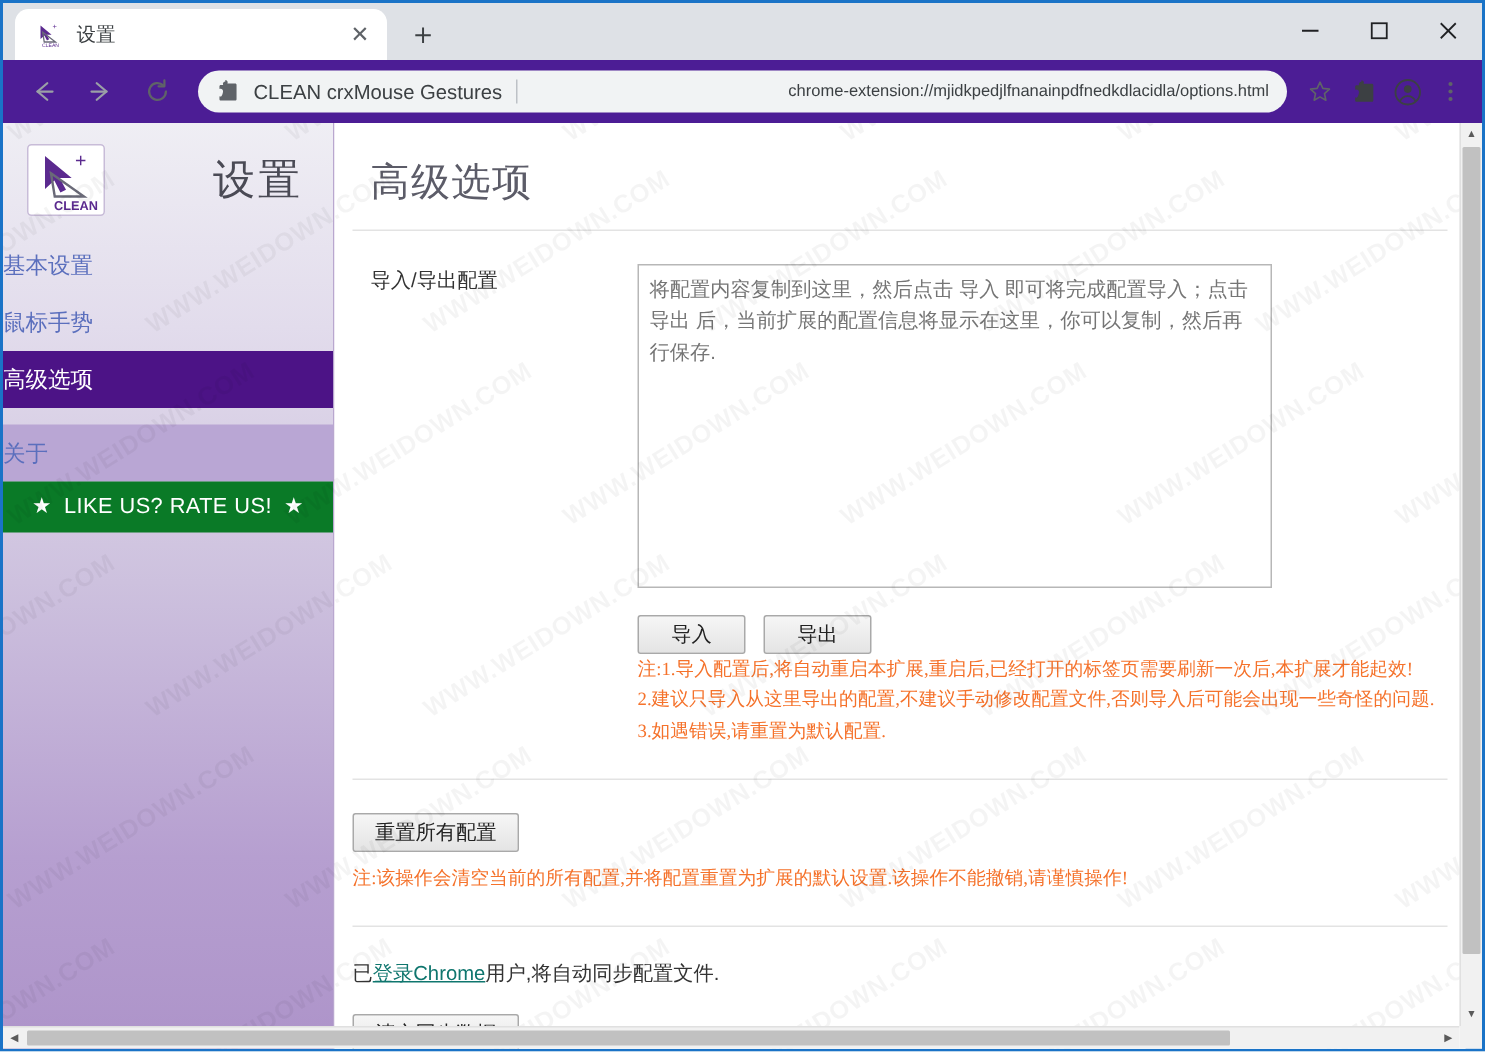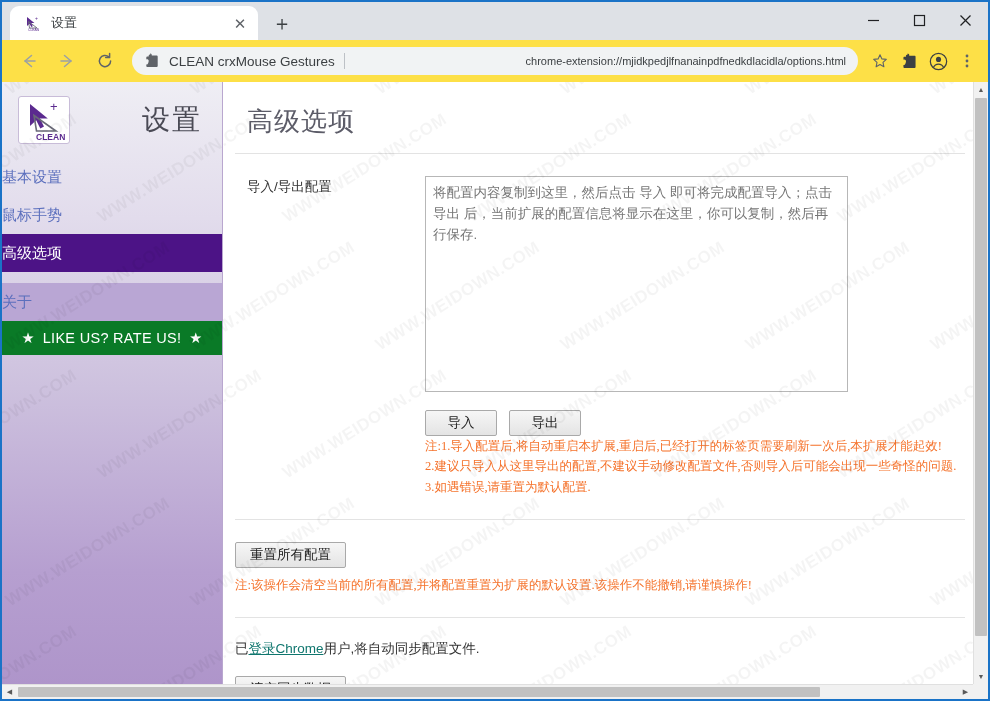--- a/index.html
+++ b/index.html
@@ -49,21 +49,21 @@
     display: flex; align-items: center;
   }
   .win-btn {
     width: 46px; height: 36px; display: flex;
     align-items: center; justify-content: center;
     color: #202124; font-size: 13px;
   }
 
   
   #toolbar {
-    height: 42px; background: #fde047; display: flex; align-items: center;
+    height: 42px; background: #4c1d95; display: flex; align-items: center;
     padding: 0 8px; flex: 0 0 auto;
   }
   .nav-btn {
     width: 30px; height: 30px; margin: 0 4px;
     display: flex; align-items: center; justify-content: center;
     color: #5f6368; font-size: 17px;
   }
   .nav-btn.disabled { color: #bdc1c6; }
   #omnibox {
     flex: 1 1 auto; height: 28px; background: #f1f3f4;

